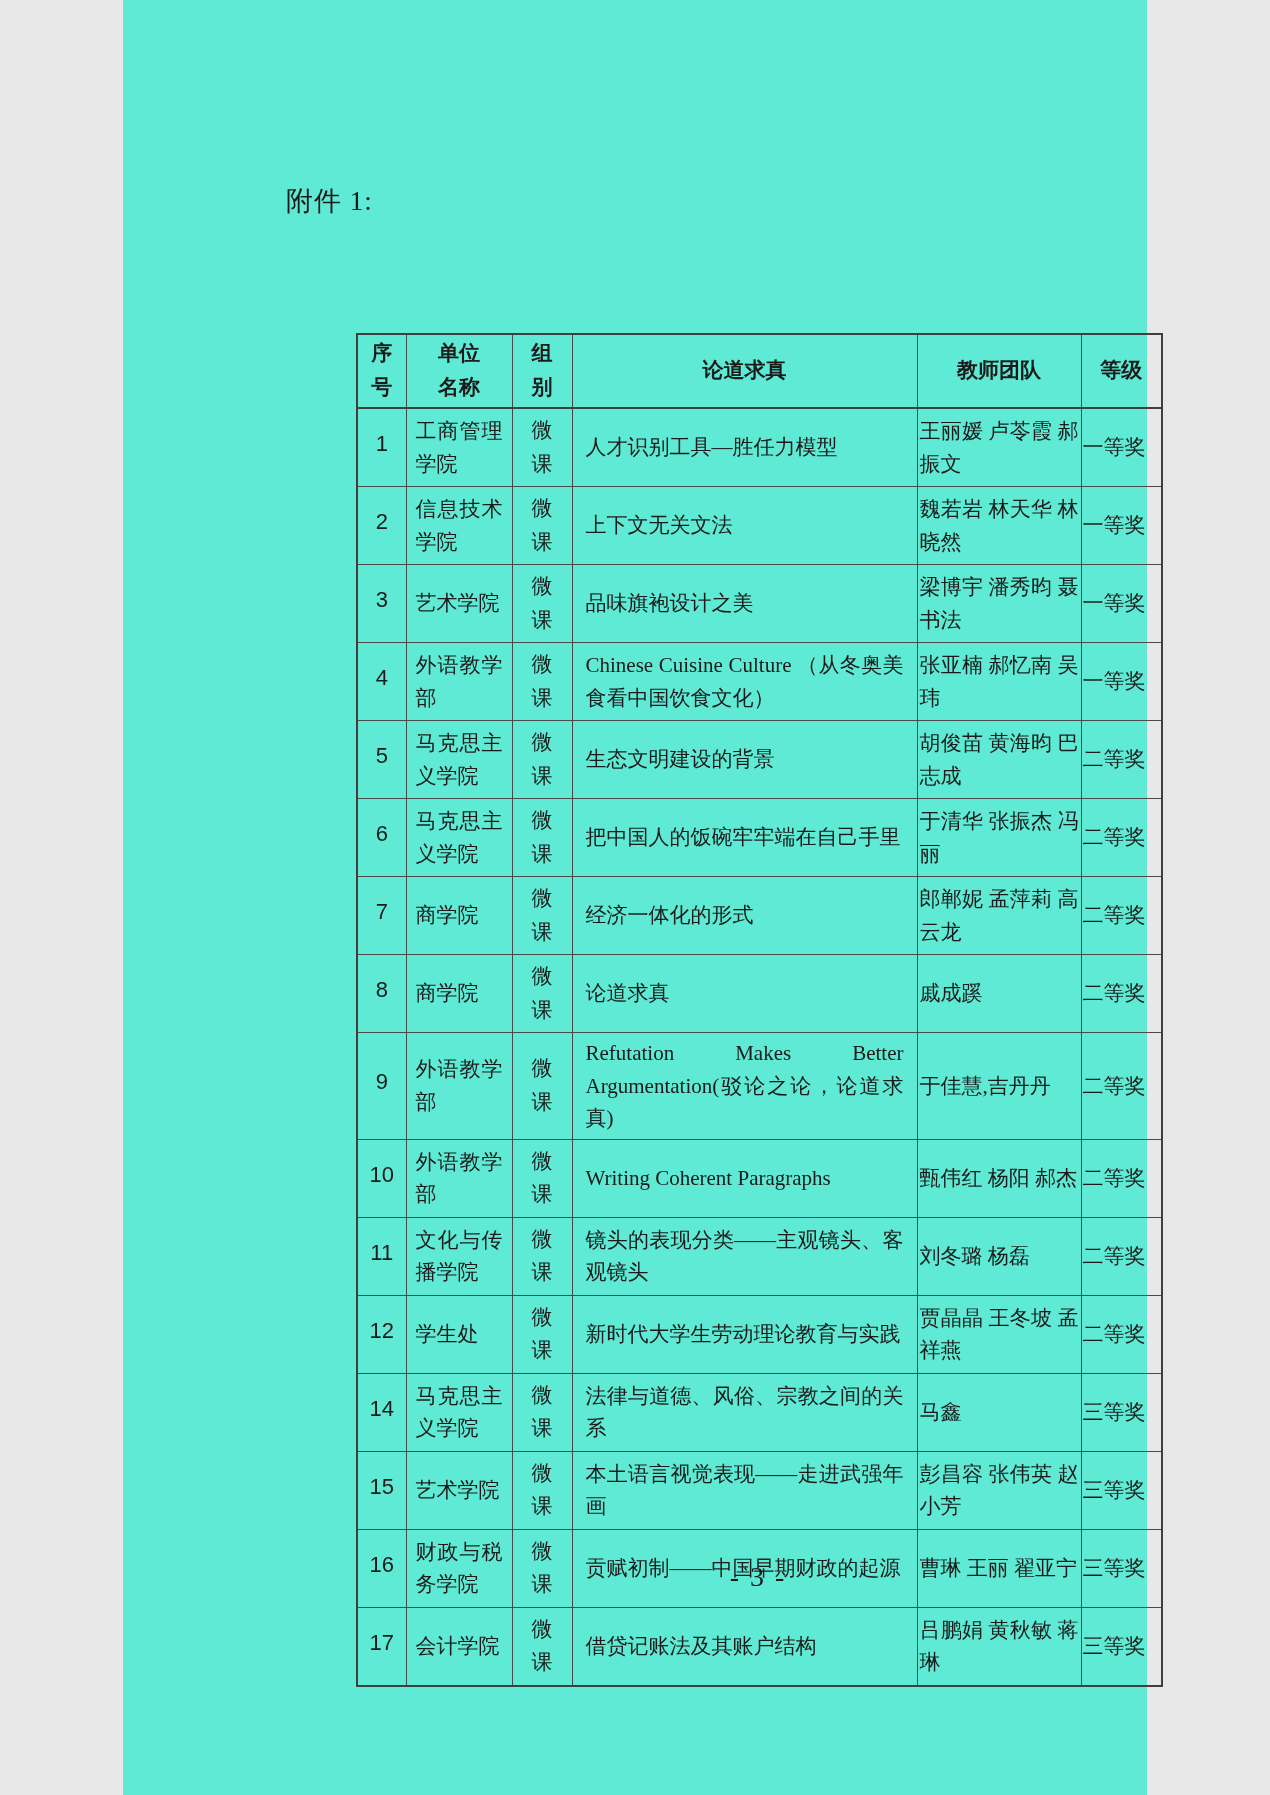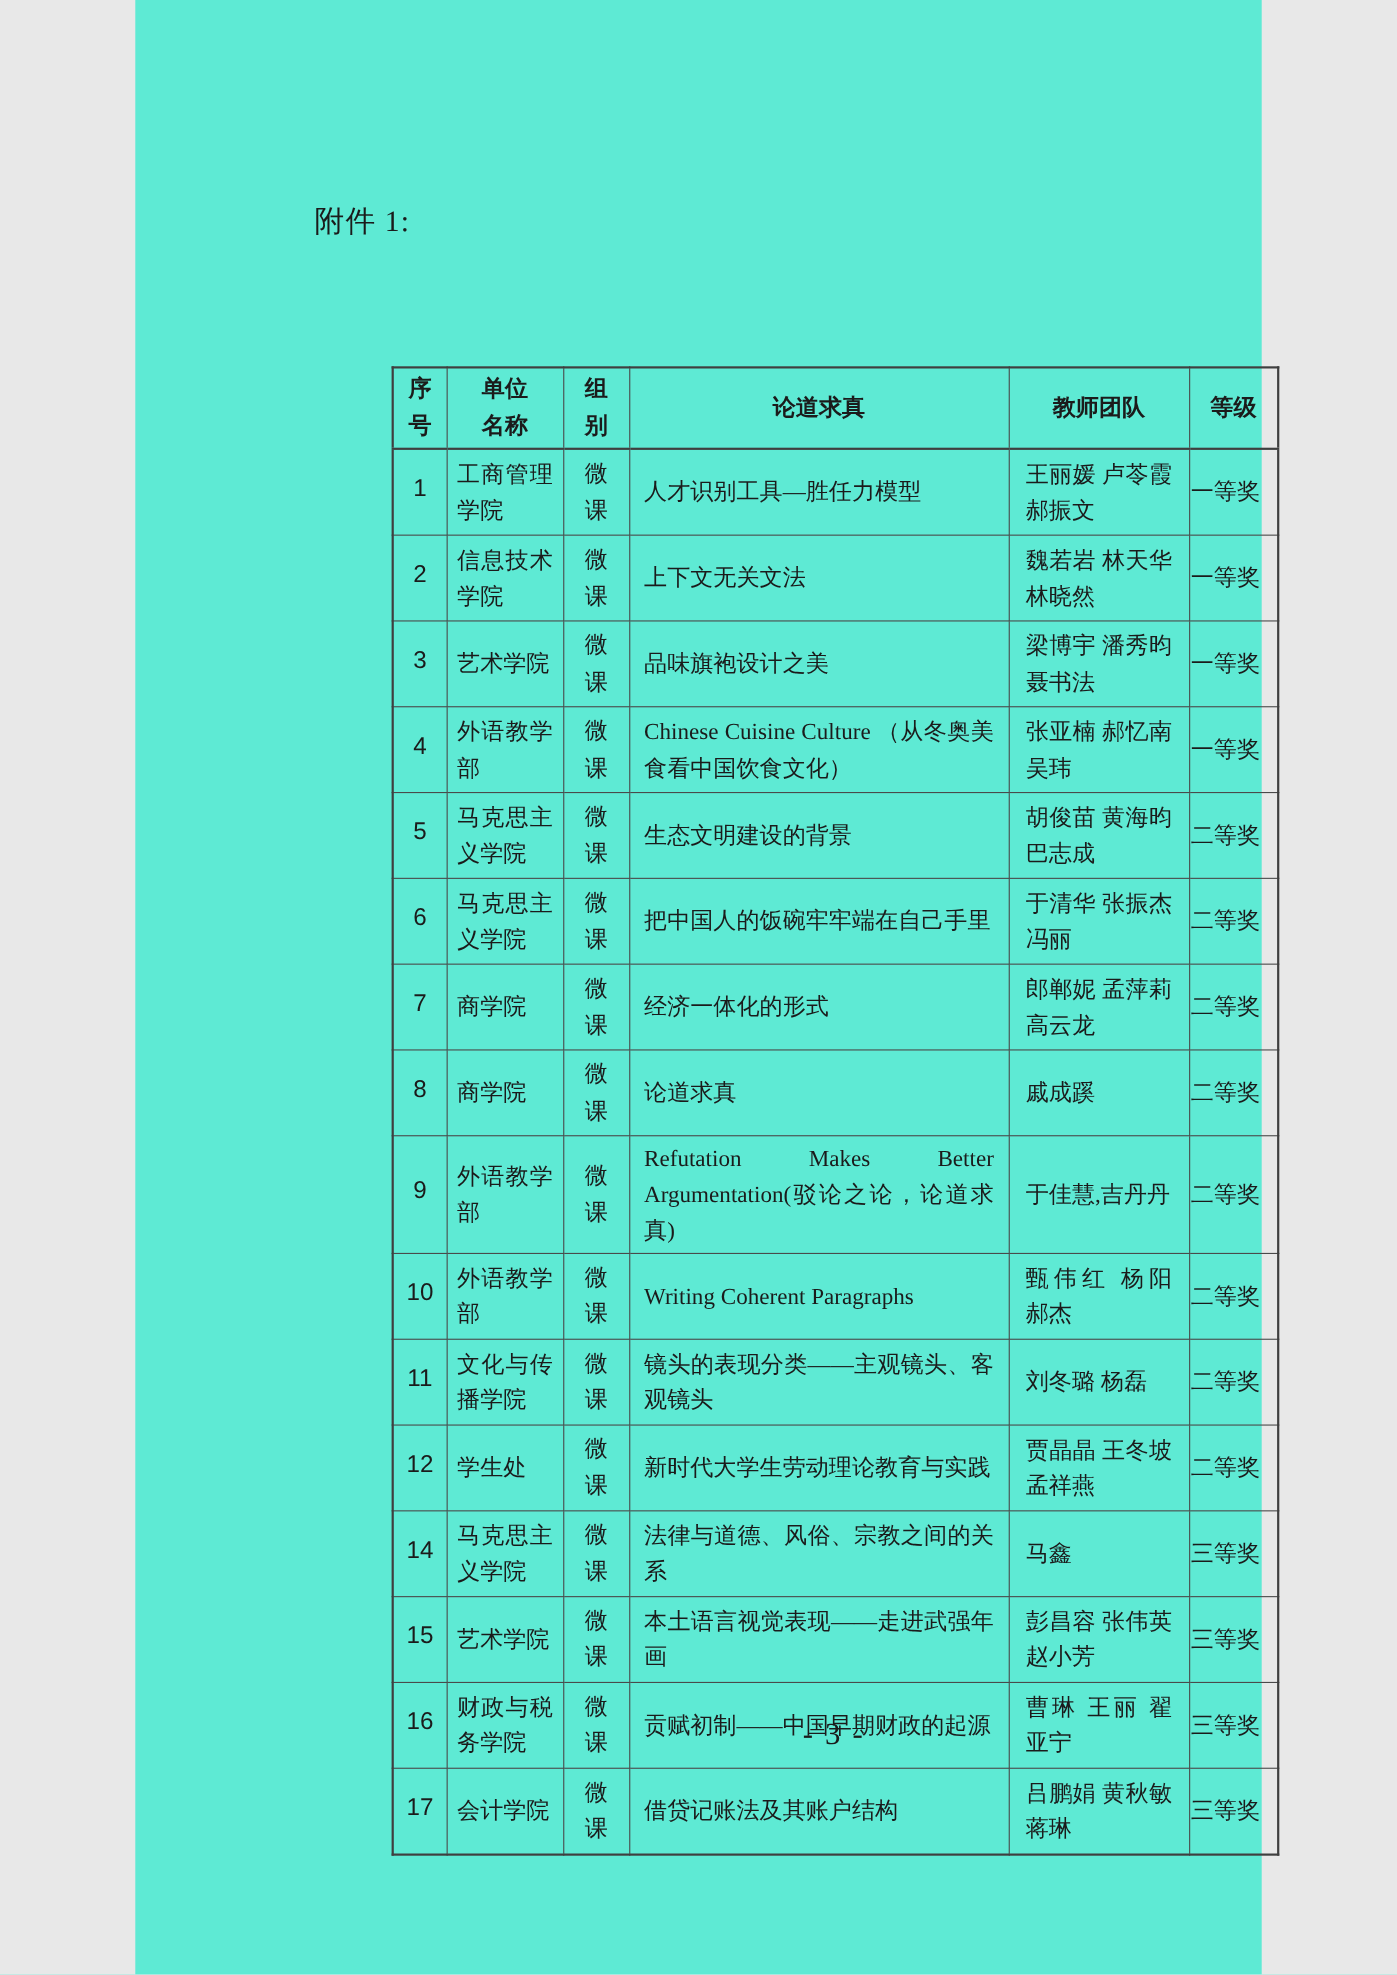--- a/index.html
+++ b/index.html
@@ -44,21 +44,21 @@
   td.c-no {
     vertical-align:bottom; text-align:center;
     padding-bottom:8px;
     font-family:"Liberation Sans","DejaVu Sans",sans-serif;
     font-size:22px;
   }
   td.c-unit { text-align:justify; padding:4px 9px;margin-top:28px; }
   td.c-group { text-align:center; }
   td.c-group .wrap { width:1.15em; margin:0 auto; line-height:1.6; word-break:break-all; }
   td.c-work { text-align:justify; padding:4px 13px; }
-  td.c-team { text-align:justify; padding:4px 15px; }
+  td.c-team { text-align:justify; padding:4px 2px; }
   td.c-grade { text-align:left; }
   .page-number {
     position:absolute; left:0; top:1561px; width:1270px;
     text-align:center; font-size:28px; letter-spacing:2px;
   }
 </style>
 </head>
 <body>
 
 <div id="doc">

